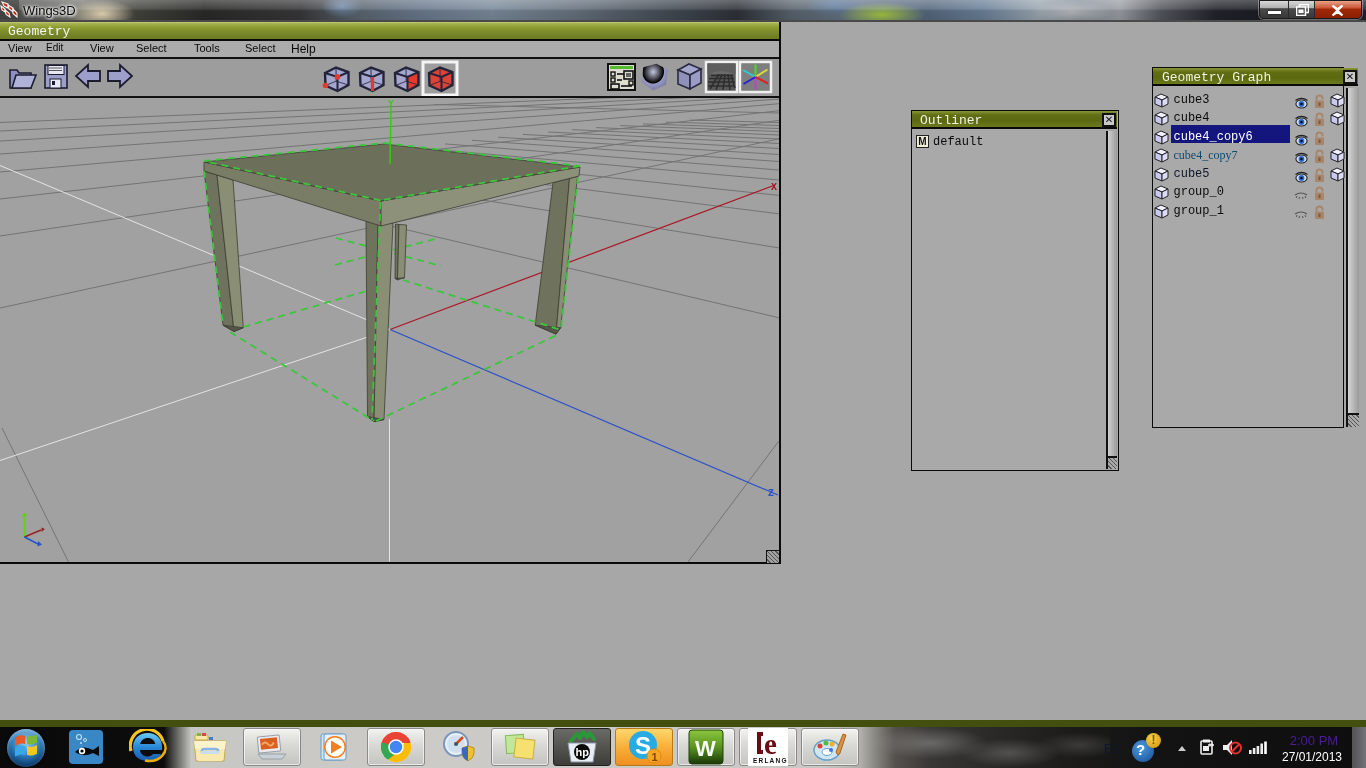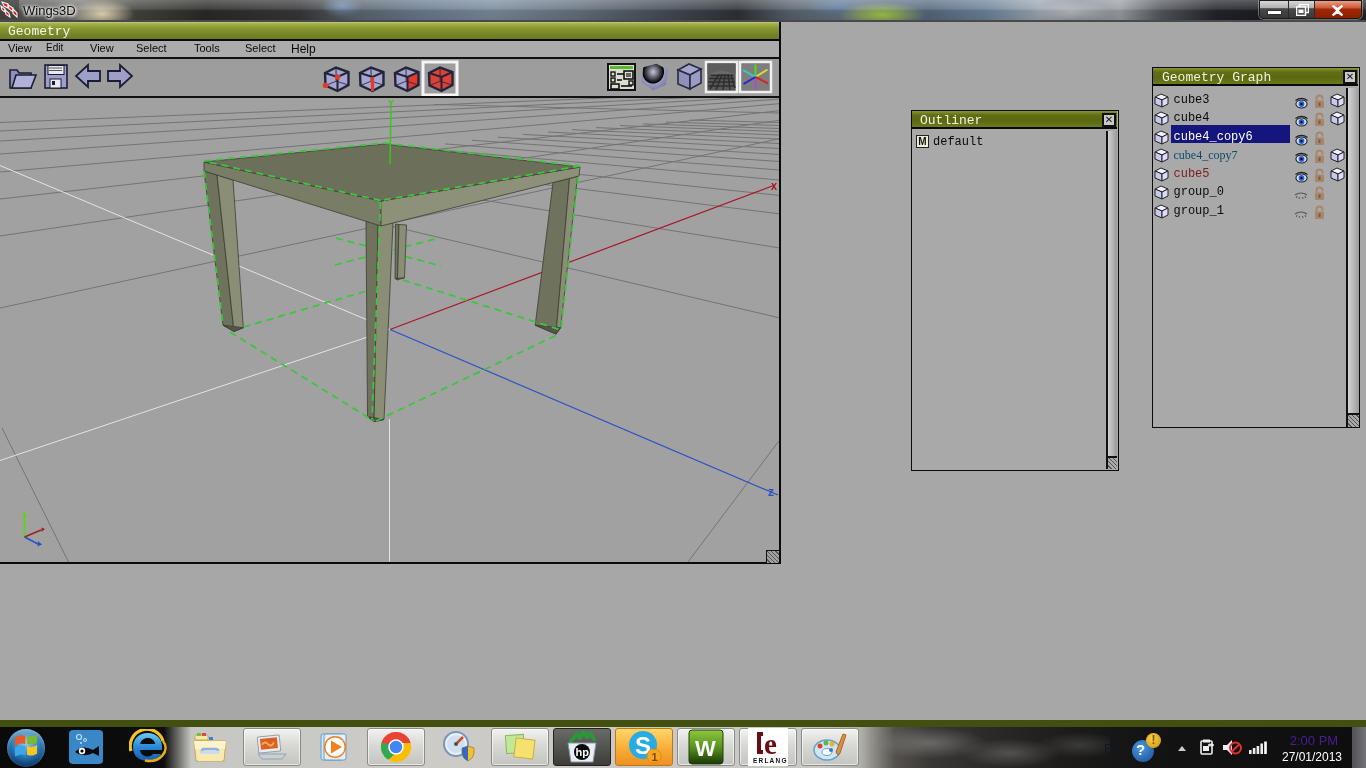--- a/index.html
+++ b/index.html
@@ -258,21 +258,21 @@
   <div class="abs" style="left:0;top:0;width:205px;height:18px;background:linear-gradient(#8a9638 0%,#626e14 25%,#5c680f 60%,#6b7a1c 100%);border-bottom:2px solid #0a0a0a"></div>
   <div class="abs" style="left:8px;top:2px;font-family:'Liberation Mono',monospace;font-size:13px;color:#f0f4e0">Outliner</div>
   <div class="abs" style="left:190px;top:2px;width:14px;height:14px;background:#c9c9c9;border:2px solid #111;font-size:10px;text-align:center;line-height:10px;color:#111">✕</div>
   <div class="abs" style="left:4px;top:24px;width:13px;height:13px;background:#efefd8;border:1.5px solid #222;font-size:10px;font-weight:bold;text-align:center;line-height:11px;color:#111">M</div>
   <div class="abs" style="left:21px;top:23.5px;font-family:'Liberation Mono',monospace;font-size:12px;color:#0a0a0a">default</div>
   <div class="abs" style="left:194px;top:20px;width:2px;height:338px;background:#111"></div>
   <div class="abs" style="left:196px;top:20px;width:9px;height:325px;background:linear-gradient(90deg,#d0d0d0,#9a9a9a)"></div>
   <div class="abs" style="left:196px;top:345px;width:9px;height:13px;background:repeating-linear-gradient(45deg,#a9a9a9 0 2px,#555 2px 3px);border-top:2px solid #111"></div>
 </div>
 
-<div class="abs" style="left:1152px;top:66.5px;width:208px;height:361.5px;border:1.5px solid #0a0a0a;background:#a9a9a9">
+<div class="abs" style="left:1152px;top:66.5px;width:192px;height:361.5px;border:1.5px solid #0a0a0a;background:#a9a9a9">
   <div class="abs" style="left:0;top:0;width:205px;height:18px;background:linear-gradient(#8a9638 0%,#626e14 25%,#5c680f 60%,#6b7a1c 100%);border-bottom:2px solid #0a0a0a"></div>
   <div class="abs" style="left:9px;top:2px;font-family:'Liberation Mono',monospace;font-size:13px;color:#f0f4e0">Geometry Graph</div>
   <div class="abs" style="left:190px;top:2px;width:14px;height:14px;background:#c9c9c9;border:2px solid #111;font-size:10px;text-align:center;line-height:10px;color:#111">✕</div>
   <div class="abs" style="left:192.5px;top:20px;width:2px;height:339.5px;background:#111"></div>
   <div class="abs" style="left:194.5px;top:20px;width:11px;height:325px;background:linear-gradient(90deg,#d4d4d4,#9a9a9a)"></div>
   <div class="abs" style="left:194.5px;top:345px;width:11px;height:14.5px;background:repeating-linear-gradient(45deg,#a9a9a9 0 2px,#555 2px 3px);border-top:2px solid #111"></div>
 </div>
 <div style="position:absolute;left:1154px;top:92.5px;width:14px;height:14px"><svg width="15" height="15" viewBox="0 0 15 15">
       <polygon points="1,4 7,1 14,4 8,7" fill="#f0f0ff" stroke="#222" stroke-width="1"></polygon>
       <polygon points="1,4 8,7 8,14 1,11" fill="#c8c9ee" stroke="#222" stroke-width="1"></polygon>
@@ -355,21 +355,21 @@
 <div style="position:absolute;left:1330px;top:148.2px;width:14px;height:14px"><svg width="15" height="15" viewBox="0 0 15 15">
       <polygon points="1,4 7,1 14,4 8,7" fill="#f0f0ff" stroke="#222" stroke-width="1"></polygon>
       <polygon points="1,4 8,7 8,14 1,11" fill="#c8c9ee" stroke="#222" stroke-width="1"></polygon>
       <polygon points="8,7 14,4 14,11 8,14" fill="#dcdcf8" stroke="#222" stroke-width="1"></polygon>
     </svg></div>
 <div style="position:absolute;left:1154px;top:166.7px;width:14px;height:14px"><svg width="15" height="15" viewBox="0 0 15 15">
       <polygon points="1,4 7,1 14,4 8,7" fill="#f0f0ff" stroke="#222" stroke-width="1"></polygon>
       <polygon points="1,4 8,7 8,14 1,11" fill="#c8c9ee" stroke="#222" stroke-width="1"></polygon>
       <polygon points="8,7 14,4 14,11 8,14" fill="#dcdcf8" stroke="#222" stroke-width="1"></polygon>
     </svg></div>
-<div style="position:absolute;left:1173.5px;top:166.7px;font-family:'Liberation Mono',monospace;font-size:12px;color:#7f1d1d;white-space:nowrap">cube5</div>
+<div style="position:absolute;left:1173.5px;top:166.7px;font-family:'Liberation Mono',monospace;font-size:12px;color:#0f172a;white-space:nowrap">cube5</div>
 <div style="position:absolute;left:1294px;top:168.7px"><svg width="15" height="12" viewBox="0 0 15 12">
       <path d="M1.5 3.5 Q7.5 -0.8 13.5 3.5" fill="none" stroke="#222" stroke-width="1.4"></path>
       <ellipse cx="7.5" cy="7" rx="5.6" ry="4" fill="#cfe2f4" stroke="#222" stroke-width="1.1"></ellipse>
       <circle cx="7.5" cy="7" r="2.9" fill="#2a66d8"></circle>
       <circle cx="7.5" cy="7" r="1.2" fill="#000"></circle>
     </svg></div>
 <div style="position:absolute;left:1313px;top:167.7px"><svg width="13" height="15" viewBox="0 0 13 15">
       <path d="M3.5 6.5 V4.5 a3 3 0 0 1 6 0 V5.5" fill="none" stroke="#a8866c" stroke-width="2"></path>
       <rect x="2" y="6.5" width="9" height="7.5" rx="1" fill="#a8866c"></rect>
       <rect x="5.5" y="8.5" width="2" height="3.5" fill="#7a5a44"></rect>

